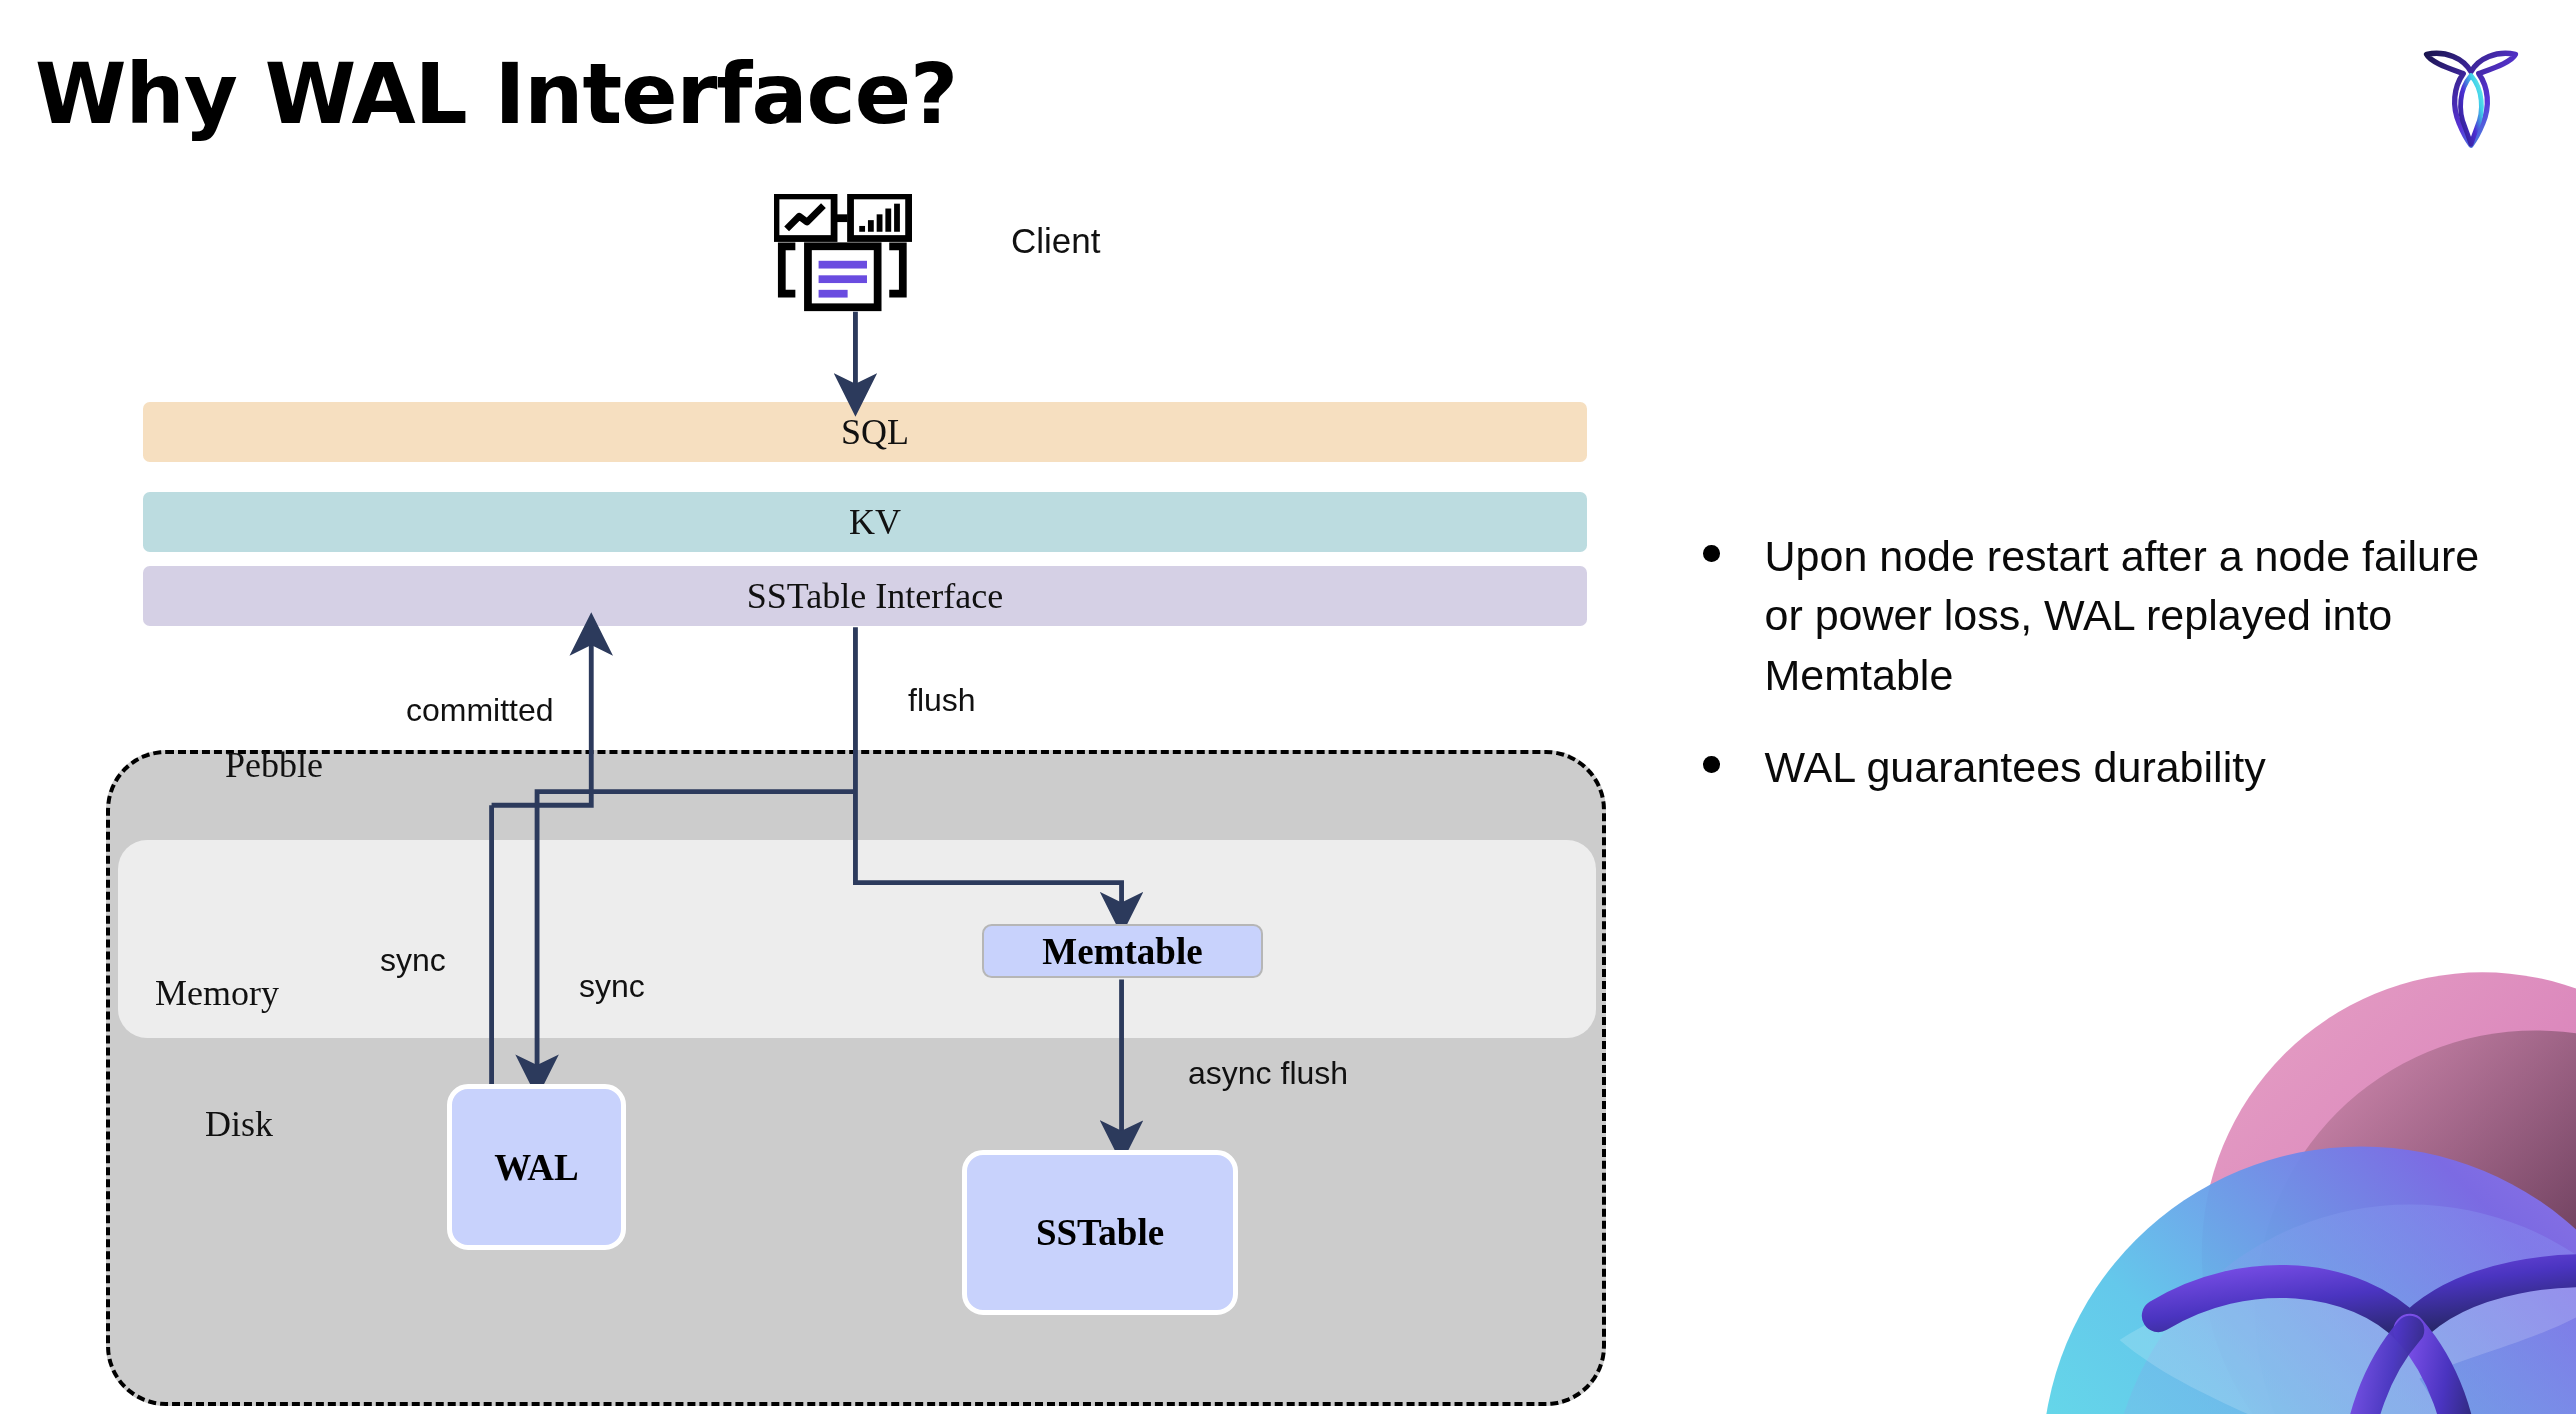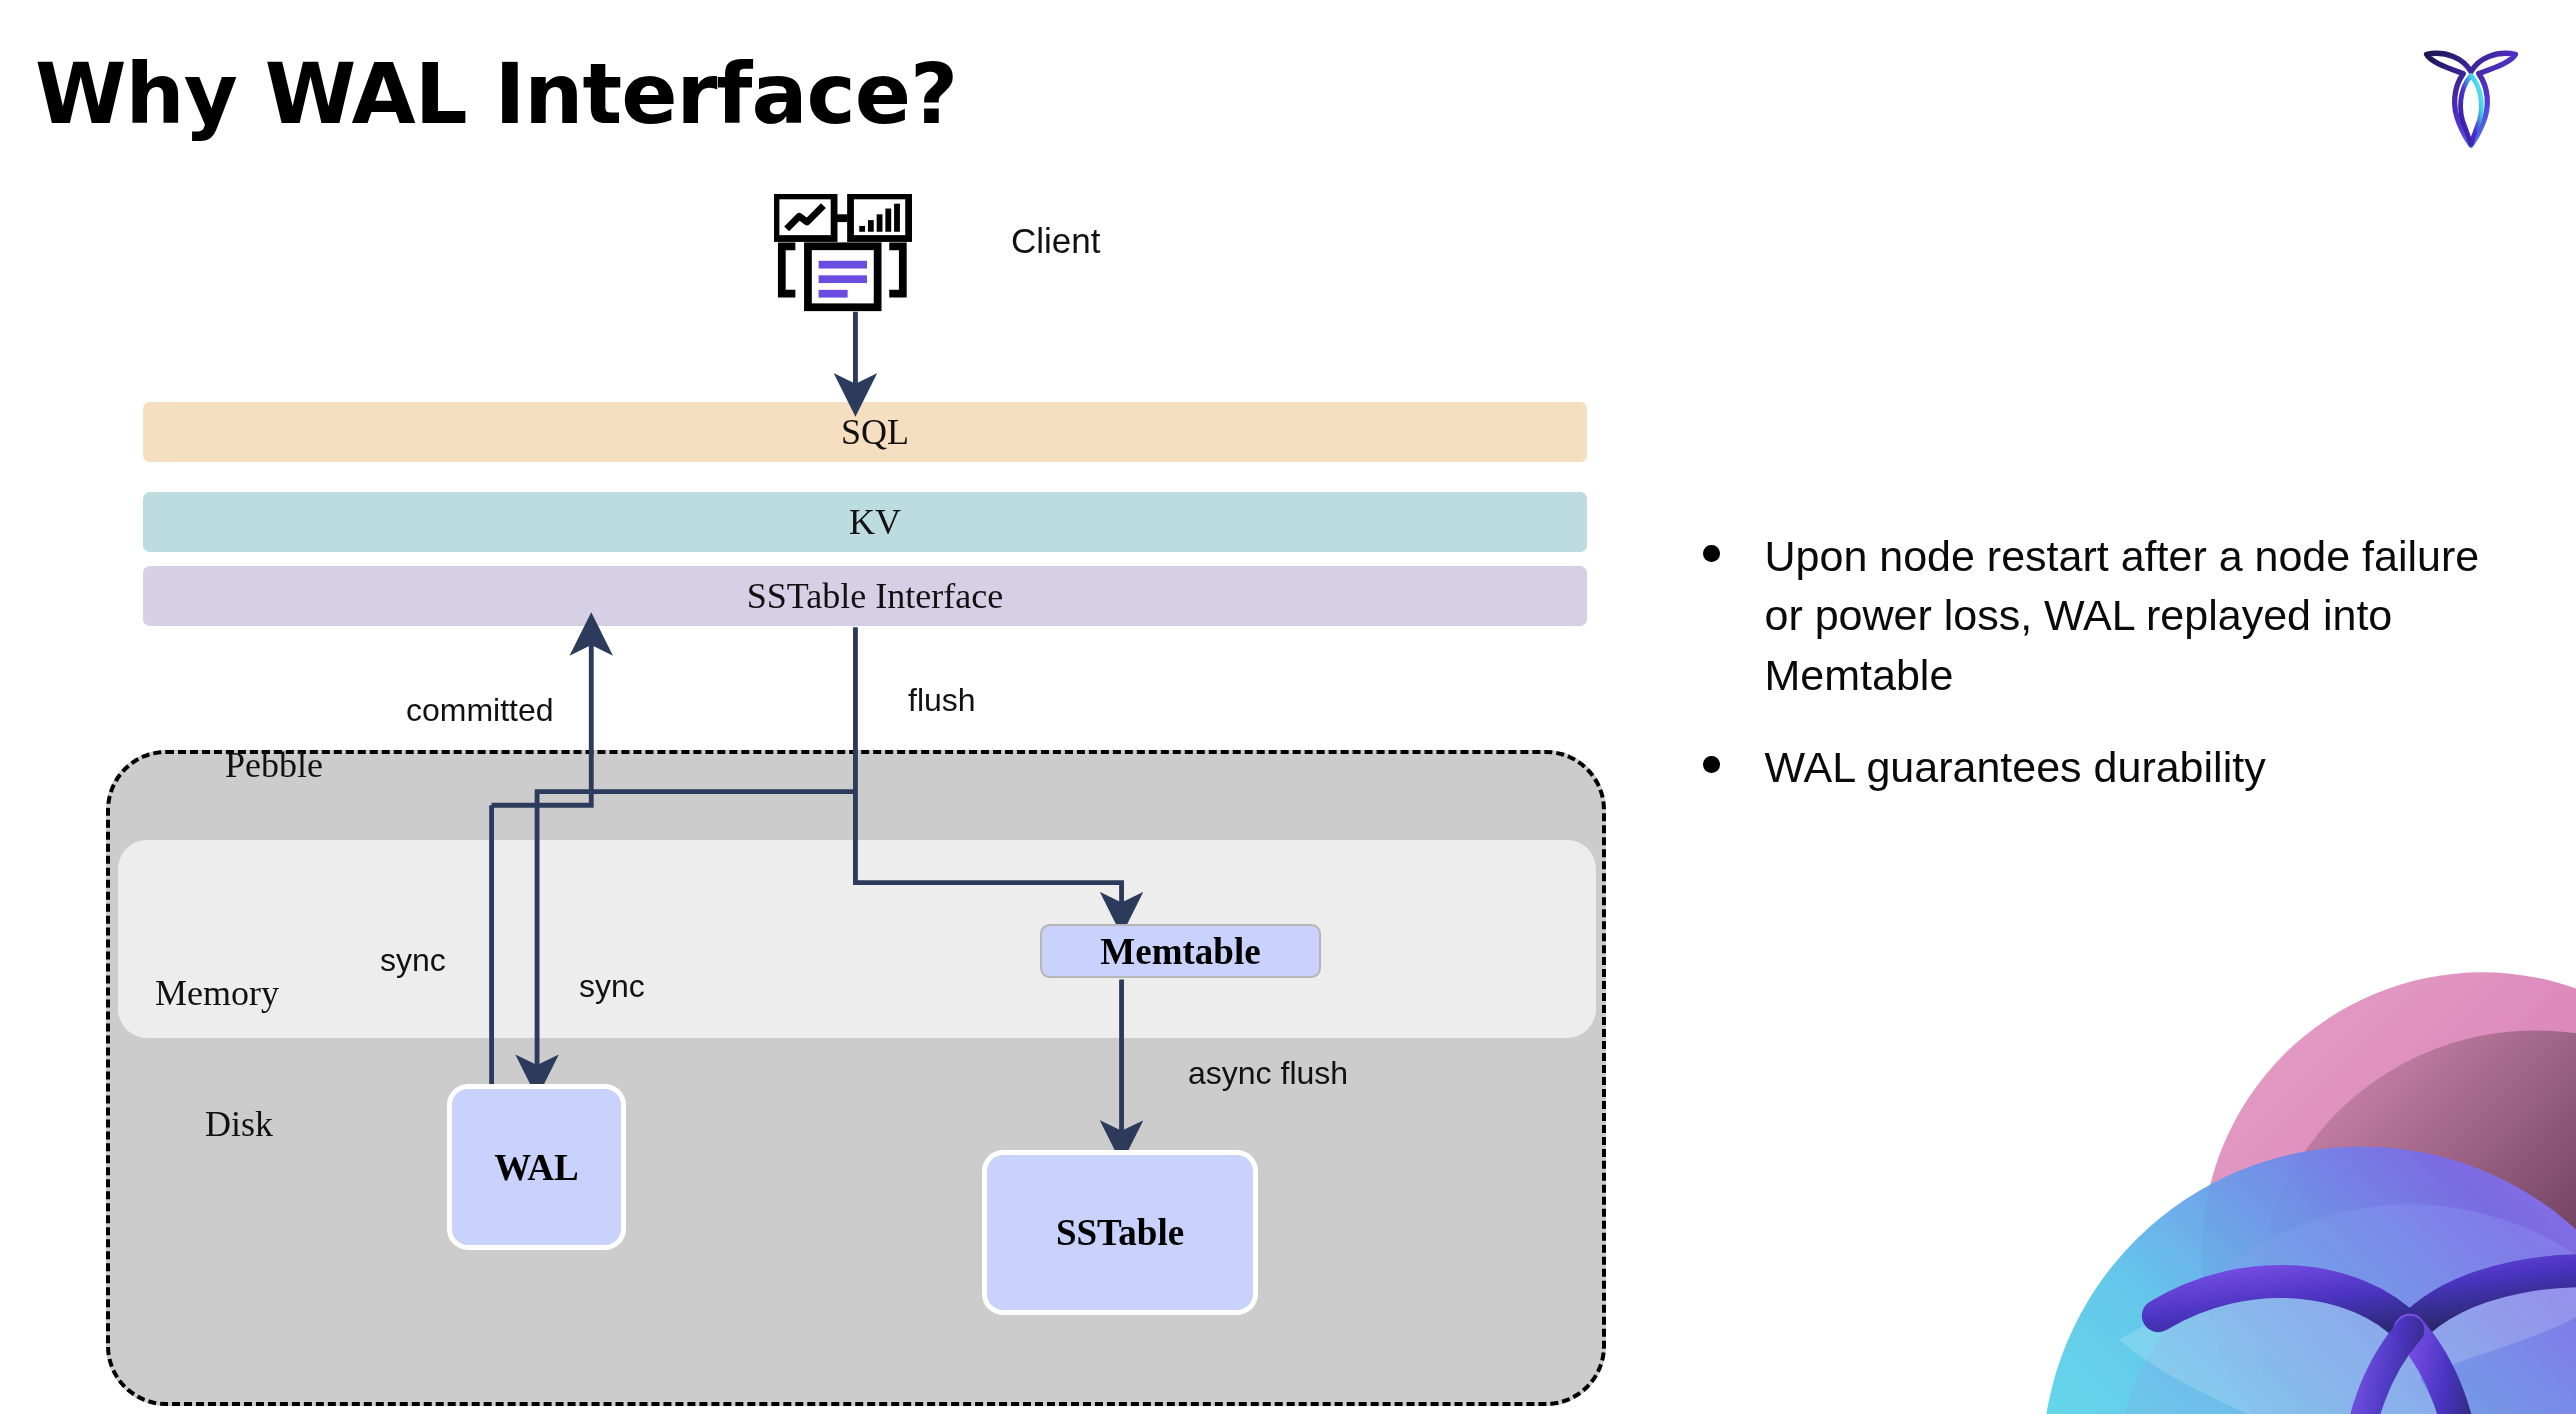--- a/index.html
+++ b/index.html
@@ -127,33 +127,33 @@
     display: flex;
     align-items: center;
     justify-content: center;
     font-family: "Liberation Serif", serif;
     font-weight: bold;
     font-size: 37px;
     color: #000000;
     box-sizing: border-box;
   }
   #node-memtable {
-    left: 1040px; top: 924px;
+    left: 982px; top: 924px;
     width: 281px; height: 54px;
     border: 2.9px solid #b6b6b6;
     border-radius: 9.7px;
   }
   #node-wal {
     left: 447px; top: 1084px;
     width: 179px; height: 166px;
     border: 5.8px solid #ffffff;
     border-radius: 21px;
   }
   #node-sstable {
-    left: 982px; top: 1150px;
+    left: 962px; top: 1150px;
     width: 276px; height: 165px;
     border: 5.8px solid #ffffff;
     border-radius: 21px;
   }
 
   
   .arrow-label {
     position: absolute;
     font-family: "Liberation Sans", sans-serif;
     font-size: 32px;

